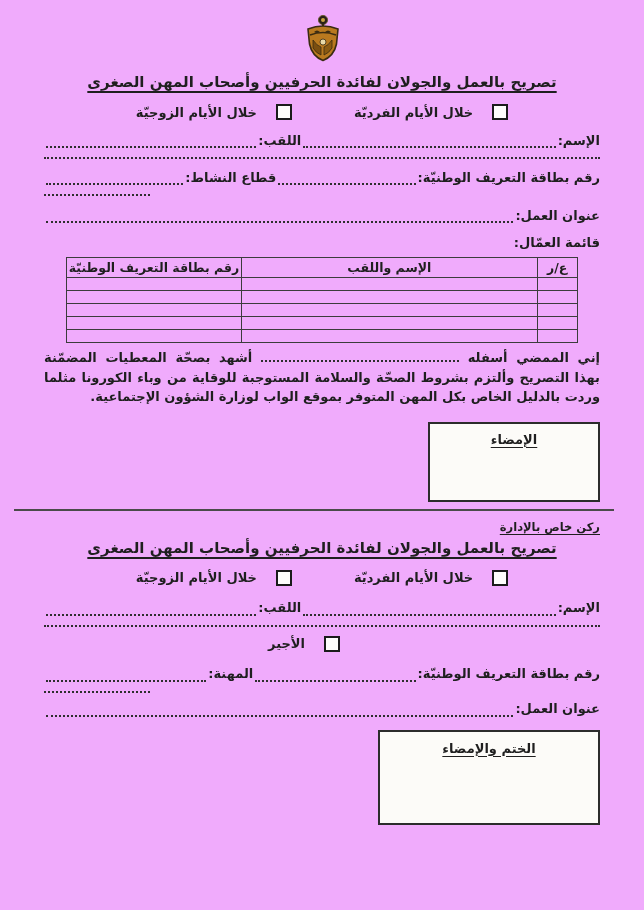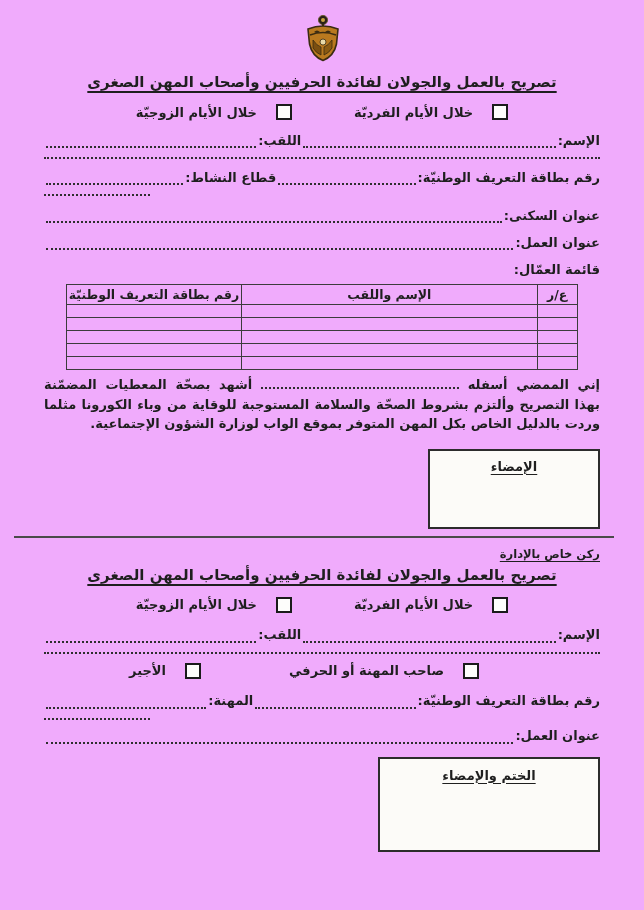--- a/index.html
+++ b/index.html
@@ -200,24 +200,20 @@
 
   <div class="field-line mt8">
     <span class="lbl">رقم بطاقة التعريف الوطنيّة:</span>
     <span class="dots"></span>
     <span class="lbl">قطاع النشاط:</span>
     <span class="dots"></span>
   </div>
   <div class="dots-wrap short-left"></div>
 
 
-  <div class="field-line mt9">
-    <span class="lbl">عنوان السكنى:</span>
-    <span class="dots"></span>
-  </div>
 
   <div class="field-line mt9">
     <span class="lbl">عنوان العمل:</span>
     <span class="dots"></span>
   </div>
 
   <div class="field-line mt9">
     <span class="lbl">قائمة العمّال:</span>
   </div>
 
@@ -291,24 +287,20 @@
     <span class="lbl">الإسم:</span>
     <span class="dots grow-12"></span>
     <span class="lbl">اللقب:</span>
     <span class="dots"></span>
   </div>
   <div class="dots-wrap"></div>
 
   <div class="cb-row owner-row">
     <span class="cb-item">
       <span class="checkbox"></span>
-      <span>صاحب المهنة أو الحرفي</span>
-    </span>
-    <span class="cb-item">
-      <span class="checkbox"></span>
       <span>الأجير</span>
     </span>
   </div>
 
   <div class="field-line mt12">
     <span class="lbl">رقم بطاقة التعريف الوطنيّة:</span>
     <span class="dots"></span>
     <span class="lbl">المهنة:</span>
     <span class="dots"></span>
   </div>

